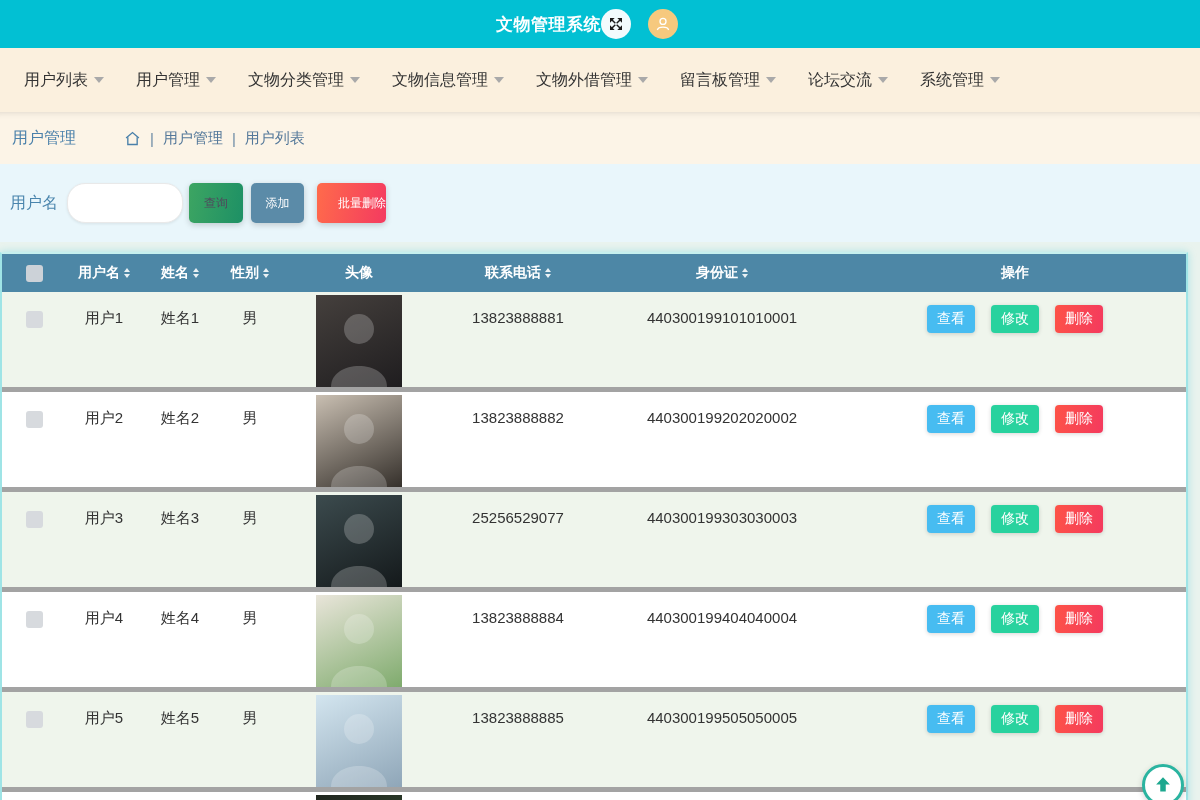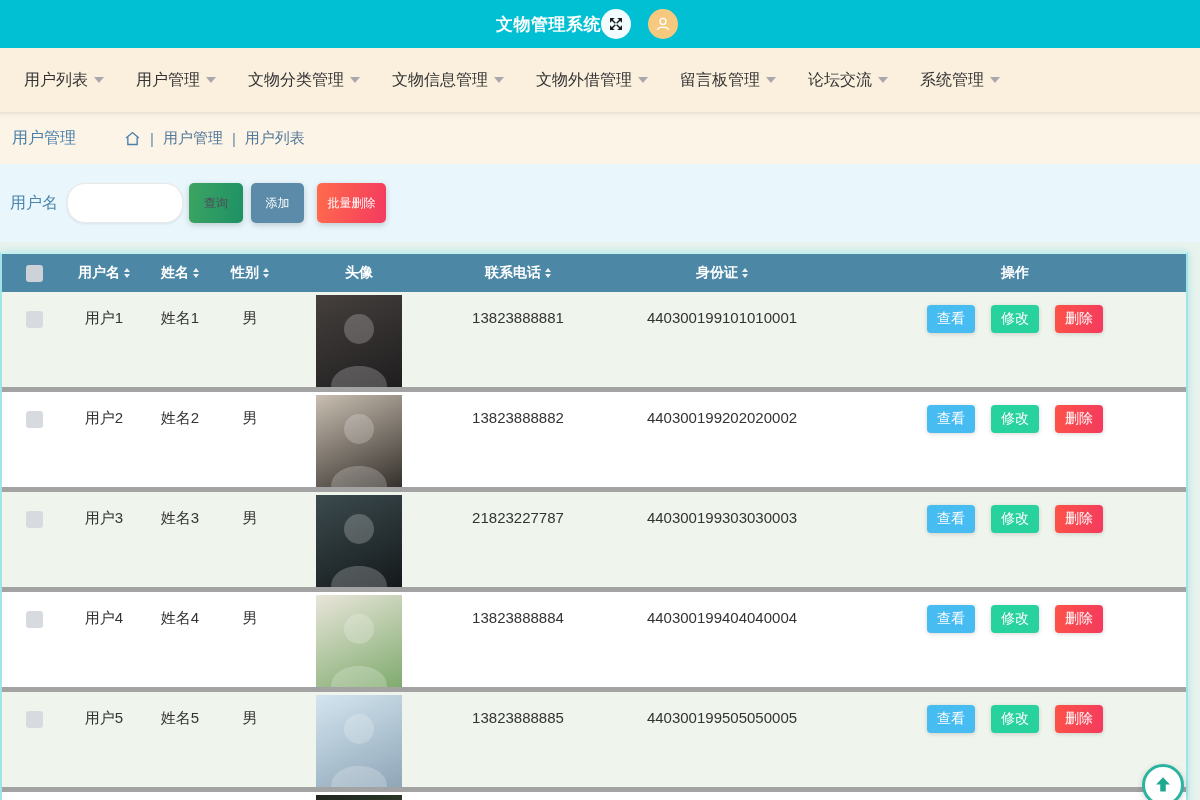--- a/index.html
+++ b/index.html
@@ -35,21 +35,21 @@
   
   .search-bar { height:78px; background:#e9f6fb; display:flex; align-items:center; padding:0 10px; }
   .search-label { color:#4a85ad; font-size:16px; margin-right:9px; }
   .search-input { width:116px; height:40px; border:1px solid #e9e9e9; border-radius:18px;
     background:#fff; outline:none; padding:0 14px; font-size:14px; color:#333;
     box-shadow:0 1px 3px rgba(0,0,0,.08); }
   .btn { height:40px; border:none; border-radius:5px; font-size:12px; cursor:pointer;
     box-shadow:0 2px 6px rgba(0,0,0,.18); }
   .btn.query { width:54px; margin-left:6px; background:linear-gradient(100deg,#3da562,#1d9065); color:#50485c; }
   .btn.add { width:53px; margin-left:8px; background:#5b8ba8; color:#fff; }
-  .btn.batch { width:69px; margin-left:13px; background:linear-gradient(100deg,#ff6b4b,#f43a60); color:#fff; }
+  .btn.batch { width:69px; margin-left:13px; background:linear-gradient(100deg,#ff6b4b,#f43a60); color:#fff;text-align:right; }
 
   
   .content { position:absolute; top:242px; left:0; right:0; bottom:0;
     background:#e9f3ee; padding:10px 12px 0 0; }
   .table-wrap { background:#fff; border:2px solid #9fe4e6; border-top-color:#c6f0ee;
     box-shadow:0 0 8px rgba(2,192,211,.28); }
   table { width:100%; border-collapse:collapse; table-layout:fixed; }
   thead tr { height:38px; background:#4d87a6; }
   th { color:#fff; font-size:14px; font-weight:700; text-align:center; vertical-align:middle; }
   .sort { display:inline-flex; flex-direction:column; gap:2px; margin-left:4px;
@@ -263,21 +263,21 @@
               <td>姓名3</td>
               <td>男</td>
               <td class="col-avatar">
                 <div class="avatar" title="man with dark hair on dark background" style="background: linear-gradient(155deg, rgb(60, 75, 78) 0%, rgb(20, 25, 27) 100%);">
                   <svg width="86" height="92" viewBox="0 0 86 92">
                     <circle cx="43" cy="34" r="15" fill="rgba(255,255,255,0.22)"></circle>
                     <path d="M15 92 C15 64 71 64 71 92 Z" fill="rgba(255,255,255,0.22)"></path>
                   </svg>
                 </div>
               </td>
-              <td>21823227787</td>
+              <td>25256529077</td>
               <td>440300199303030003</td>
               <td class="col-actions"><button class="act view">查看</button><button class="act edit">修改</button><button class="act delete">删除</button></td>
             </tr>
             <tr>
               <td class="col-check">
                 <div class="checkbox"></div>
               </td>
               <td>用户4</td>
               <td>姓名4</td>
               <td>男</td>

